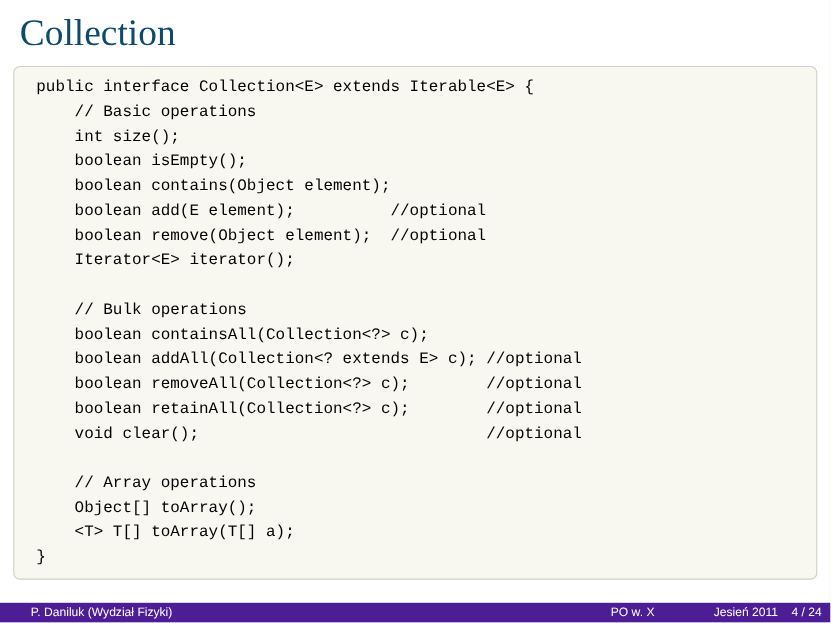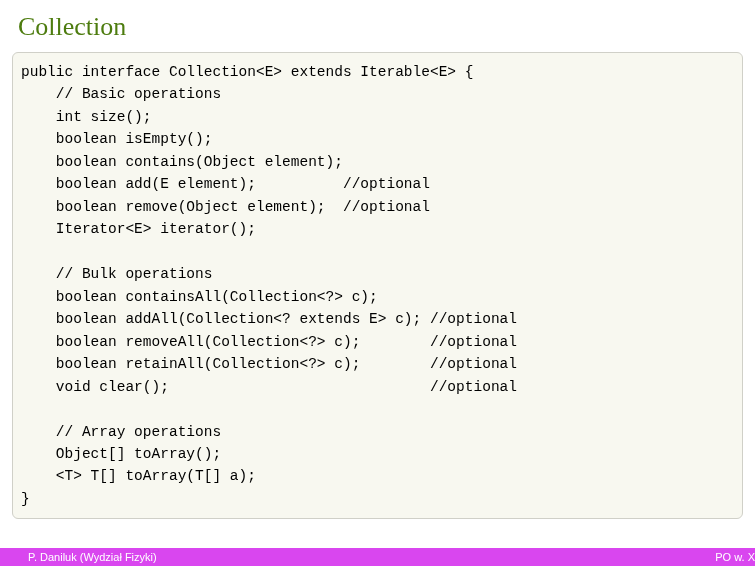--- a/index.html
+++ b/index.html
@@ -5,46 +5,46 @@
     * { margin: 0; padding: 0; box-sizing: border-box; }
     body {
       width: 755px;
       height: 566px;
       background: #ffffff;
       font-family: Georgia, 'Times New Roman', serif;
       position: relative;
       overflow: hidden;
     }
     .slide-title {
-      color: #4d7c0f;
-      font-size: 26px;
+      color: #0c4a6e;
+      font-size: 34px;
       font-weight: normal;
       padding: 12px 0 10px 18px;
       font-family: Georgia, serif;
     }
     .code-block {
       margin: 0 12px;
       background: #f8f8f0;
       border: 1px solid #d0d0c8;
       border-radius: 6px;
-      padding: 8px 6px 8px 8px;
+      padding: 8px 6px 8px 20px;
       font-family: 'Courier New', Courier, monospace;
       font-size: 14.5px;
       line-height: 1.55;
       color: #000000;
       white-space: pre;
       overflow: hidden;
     }
     .footer {
       position: absolute;
       bottom: 0;
       left: 0;
       right: 0;
       height: 18px;
-      background: #d946ef;
+      background: #4c1d95;
       color: #ffffff;
       font-size: 11px;
       font-family: Arial, sans-serif;
       display: flex;
       align-items: center;
     }
     .footer-left {
       padding-left: 28px;
       flex: 0 0 auto;
       width: 260px;
@@ -83,13 +83,16 @@
 <span>    void clear();                              //optional</span>
 <span></span>
 <span>    // Array operations</span>
 <span>    Object[] toArray();</span>
 <span>    &lt;T&gt; T[] toArray(T[] a);</span>
 <span>}</span></div>
 
 <div class="footer">
   <div class="footer-left">P. Daniluk (Wydział Fizyki)</div>
   <div class="footer-center">PO w. X</div>
+  <div class="footer-right">
+    <span>Jesień 2011</span>&nbsp;&nbsp;&nbsp;&nbsp;<span>4</span><span class="page-sep">/</span><span>24</span>
+  </div>
 </div>
 
 </body></html>

